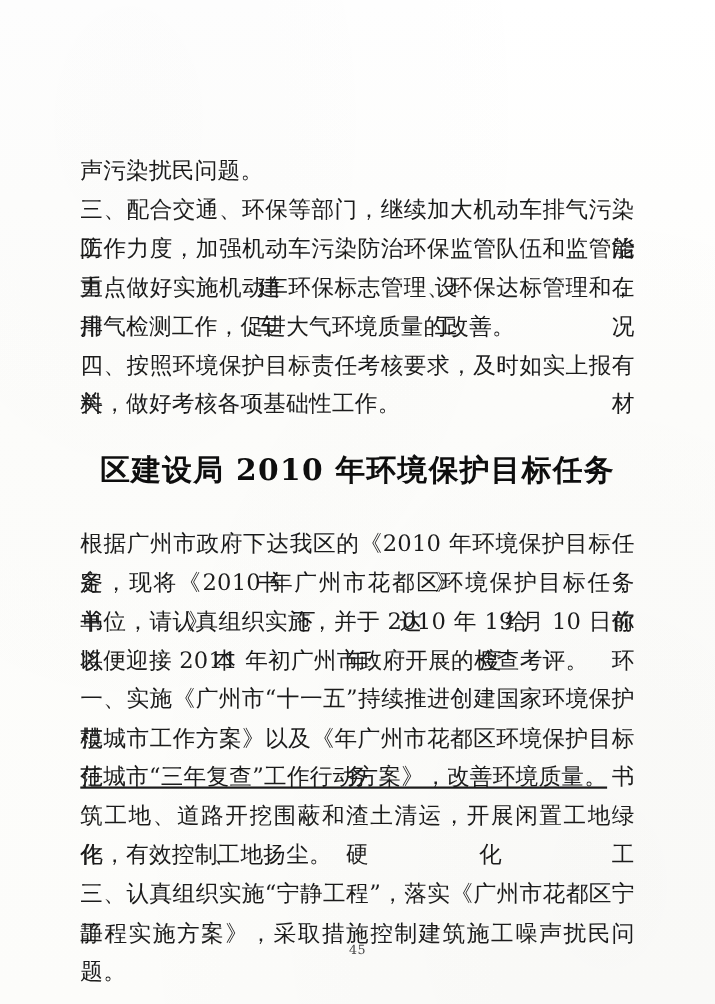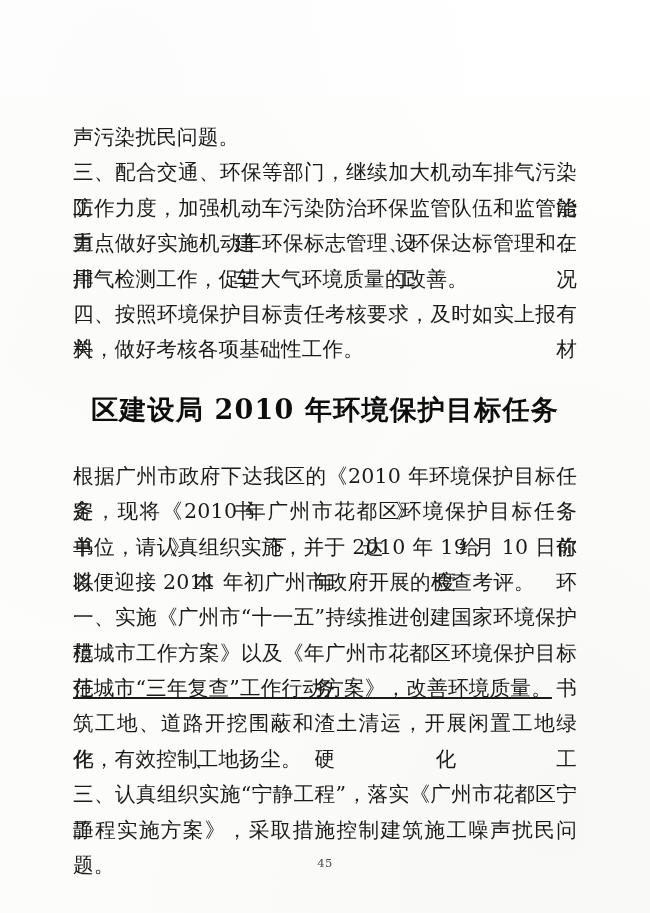--- a/index.html
+++ b/index.html
@@ -85,21 +85,21 @@
     letter-spacing: 0.5px;
   }
 </style>
 </head>
 <body>
 
 <div class="page">
 
   <div class="content">
 
-    <div class="block" style="padding-top:120px;">
+    <div class="block" style="padding-top:120px;margin-top:18px;">
       <div class="ln j" style="text-align-last:left;">声污染扰民问题。</div>
       <div class="ln j">三、配合交通、环保等部门，继续加大机动车排气污染防治</div>
       <div class="ln j">工作力度，加强机动车污染防治环保监管队伍和监管能力建设，</div>
       <div class="ln j">重点做好实施机动车环保标志管理、环保达标管理和在用车工况</div>
       <div class="ln j" style="text-align-last:left;">排气检测工作，促进大气环境质量的改善。</div>
       <div class="ln j">四、按照环境保护目标责任考核要求，及时如实上报有关材</div>
       <div class="ln j" style="text-align-last:left;">料，做好考核各项基础性工作。</div>
     </div>
 
     <div class="heading" style="margin-top:25px;">区建设局 2010 年环境保护目标任务</div>

